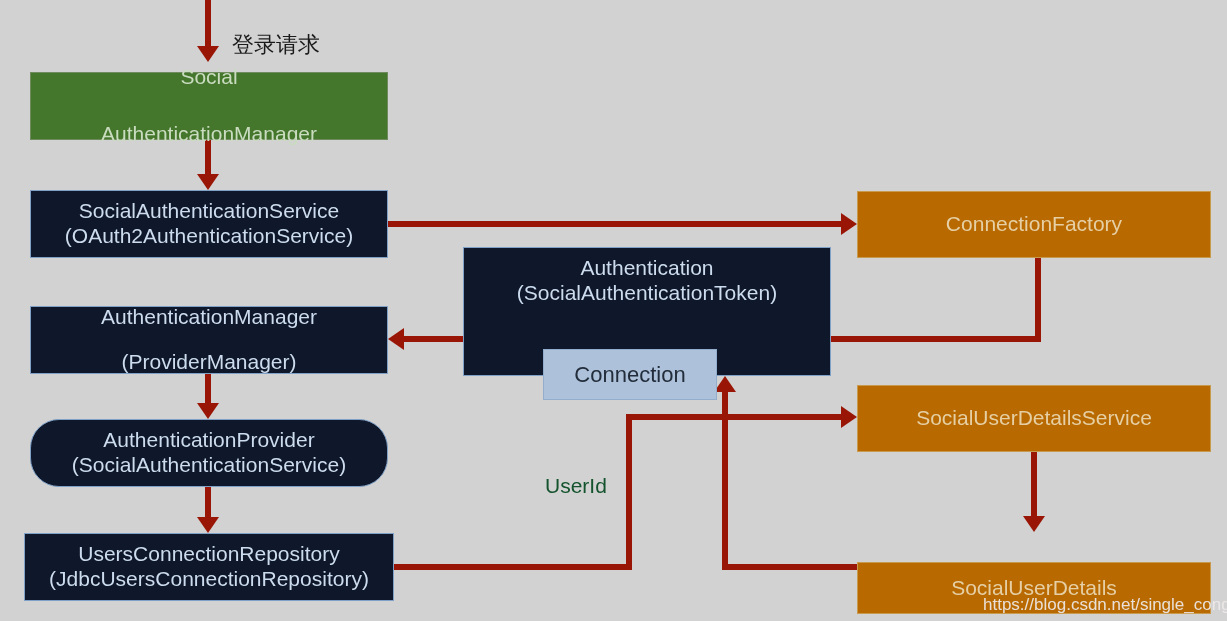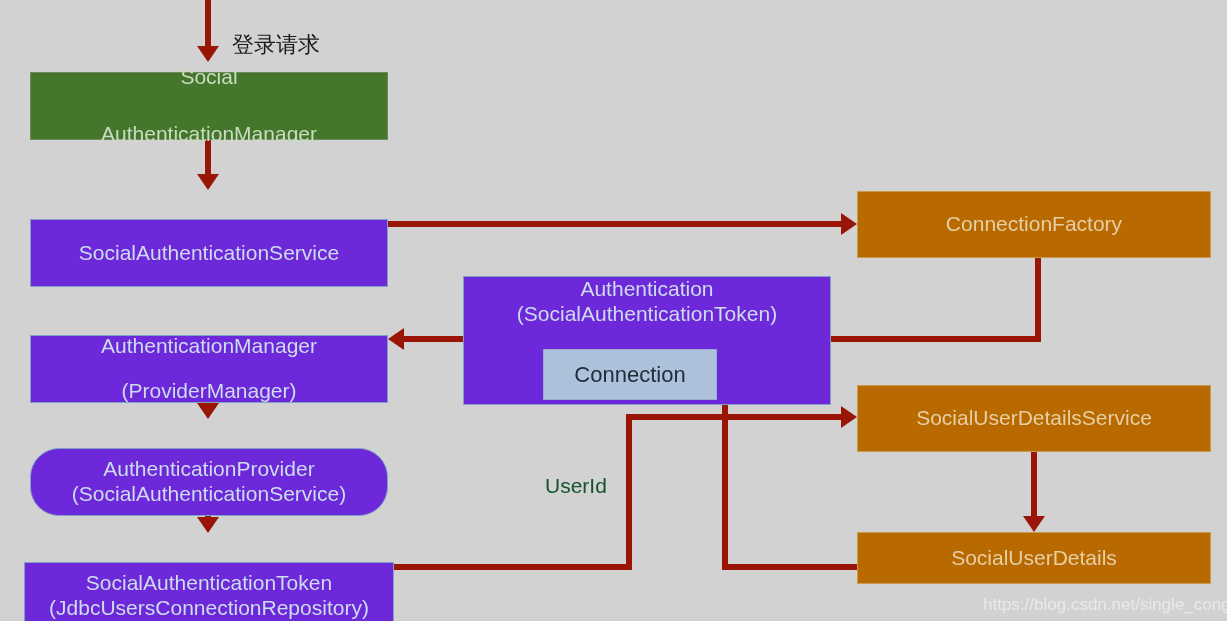--- a/index.html
+++ b/index.html
@@ -31,25 +31,24 @@
     white-space: nowrap;
   }
   .node-green {
     background: #44762c;
     border: 1px solid #6f8a5c;
     color: #c9dcbf;
     font-size: 21px;
     gap: 32px;
   }
   .node-blue {
-    background: #6d28d9;
+    background: #0f172a;
     border: 1px solid #7fa1c7;
     color: #ccdcee;
     font-size: 21px;
-    margin-top: 29px;
   }
   .node-orange {
     background: #b86a00;
     border: 1px solid #c79a4e;
     color: #e6cfa4;
     font-size: 21px;
   }
   .node-sub {
     position: absolute;
     box-sizing: border-box;
@@ -156,55 +155,56 @@
   <div class="seg seg-v" style="left:722px; top:392px; height:178px;"></div>
   <div class="arrow arrow-up" style="left:714px; top:376px;"></div>
 
   <div class="node node-green" style="left:30px; top:72px; width:358px; height:68px;">
     <span class="ln">Social</span>
     <span class="ln">AuthenticationManager</span>
   </div>
 
   <div class="node node-blue" style="left:30px; top:190px; width:358px; height:68px;">
     <span class="ln">SocialAuthenticationService</span>
+    <span class="ln">(OAuth2AuthenticationService)</span>
   </div>
 
   <div class="node node-blue" style="left:30px; top:306px; width:358px; height:68px;gap:20px;">
     <span class="ln">AuthenticationManager</span>
     <span class="ln">(ProviderManager)</span>
   </div>
 
   <div class="node node-blue" style="left:30px; top:419px; width:358px; height:68px;border-radius:29px;">
     <span class="ln">AuthenticationProvider</span>
     <span class="ln">(SocialAuthenticationService)</span>
   </div>
 
   <div class="node node-blue" style="left:24px; top:533px; width:370px; height:68px;">
-    <span class="ln">SocialAuthenticationToken</span>
+    <span class="ln">UsersConnectionRepository</span>
     <span class="ln">(JdbcUsersConnectionRepository)</span>
   </div>
 
-  <div class="node node-blue" style="left:463px; top:247px; width:368px; height:129px; justify-content:flex-start; padding-top:0;">
+  <div class="node node-blue" style="left:463px; top:247px; width:368px; height:129px; justify-content:flex-start; padding-top:8px;">
     <span class="ln">Authentication</span>
     <span class="ln">(SocialAuthenticationToken)</span>
   </div>
 
   <div class="node-sub" style="left:543px; top:317px; width:174px; height:51px;margin-top:32px;">
     <span>Connection</span>
   </div>
 
   <div class="node node-orange" style="left:857px; top:191px; width:354px; height:67px;">
     <span class="ln">ConnectionFactory</span>
   </div>
 
   <div class="node node-orange" style="left:857px; top:385px; width:354px; height:67px;">
     <span class="ln">SocialUserDetailsService</span>
   </div>
 
-  <div class="node node-orange" style="left:857px; top:532px; width:354px; height:52px;">
+  <div class="node node-orange" style="left:857px; top:562px; width:354px; height:52px;">
     <span class="ln">SocialUserDetails</span>
   </div>
 
   <div class="label-cn" style="left:232px; top:30px;">登录请求</div>
 
   <div class="label-plain" style="left:545px; top:474px;">UserId</div>
 
   <div class="watermark" style="left:983px; top:595px;">https://blog.csdn.net/single_cong</div>
 
 </div>

